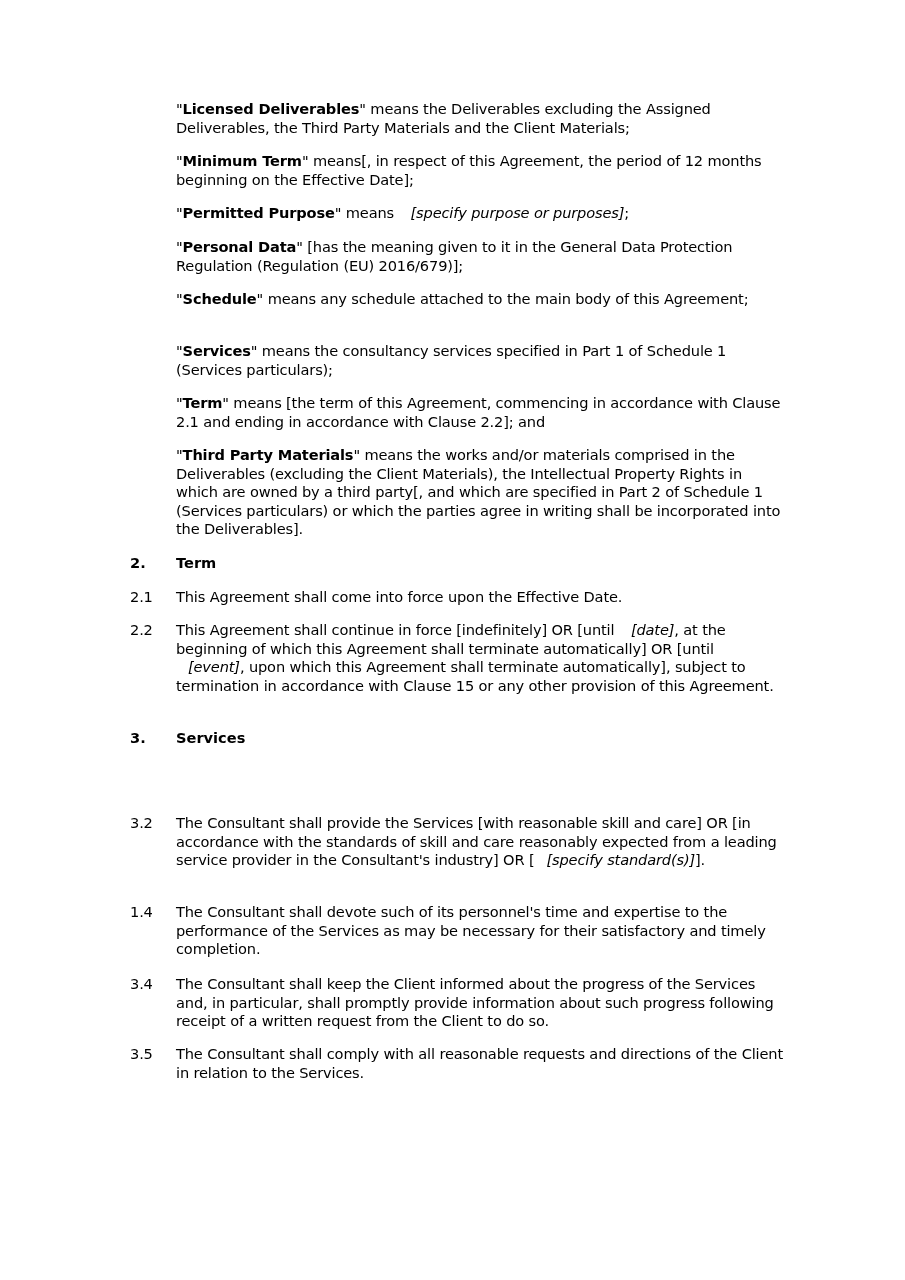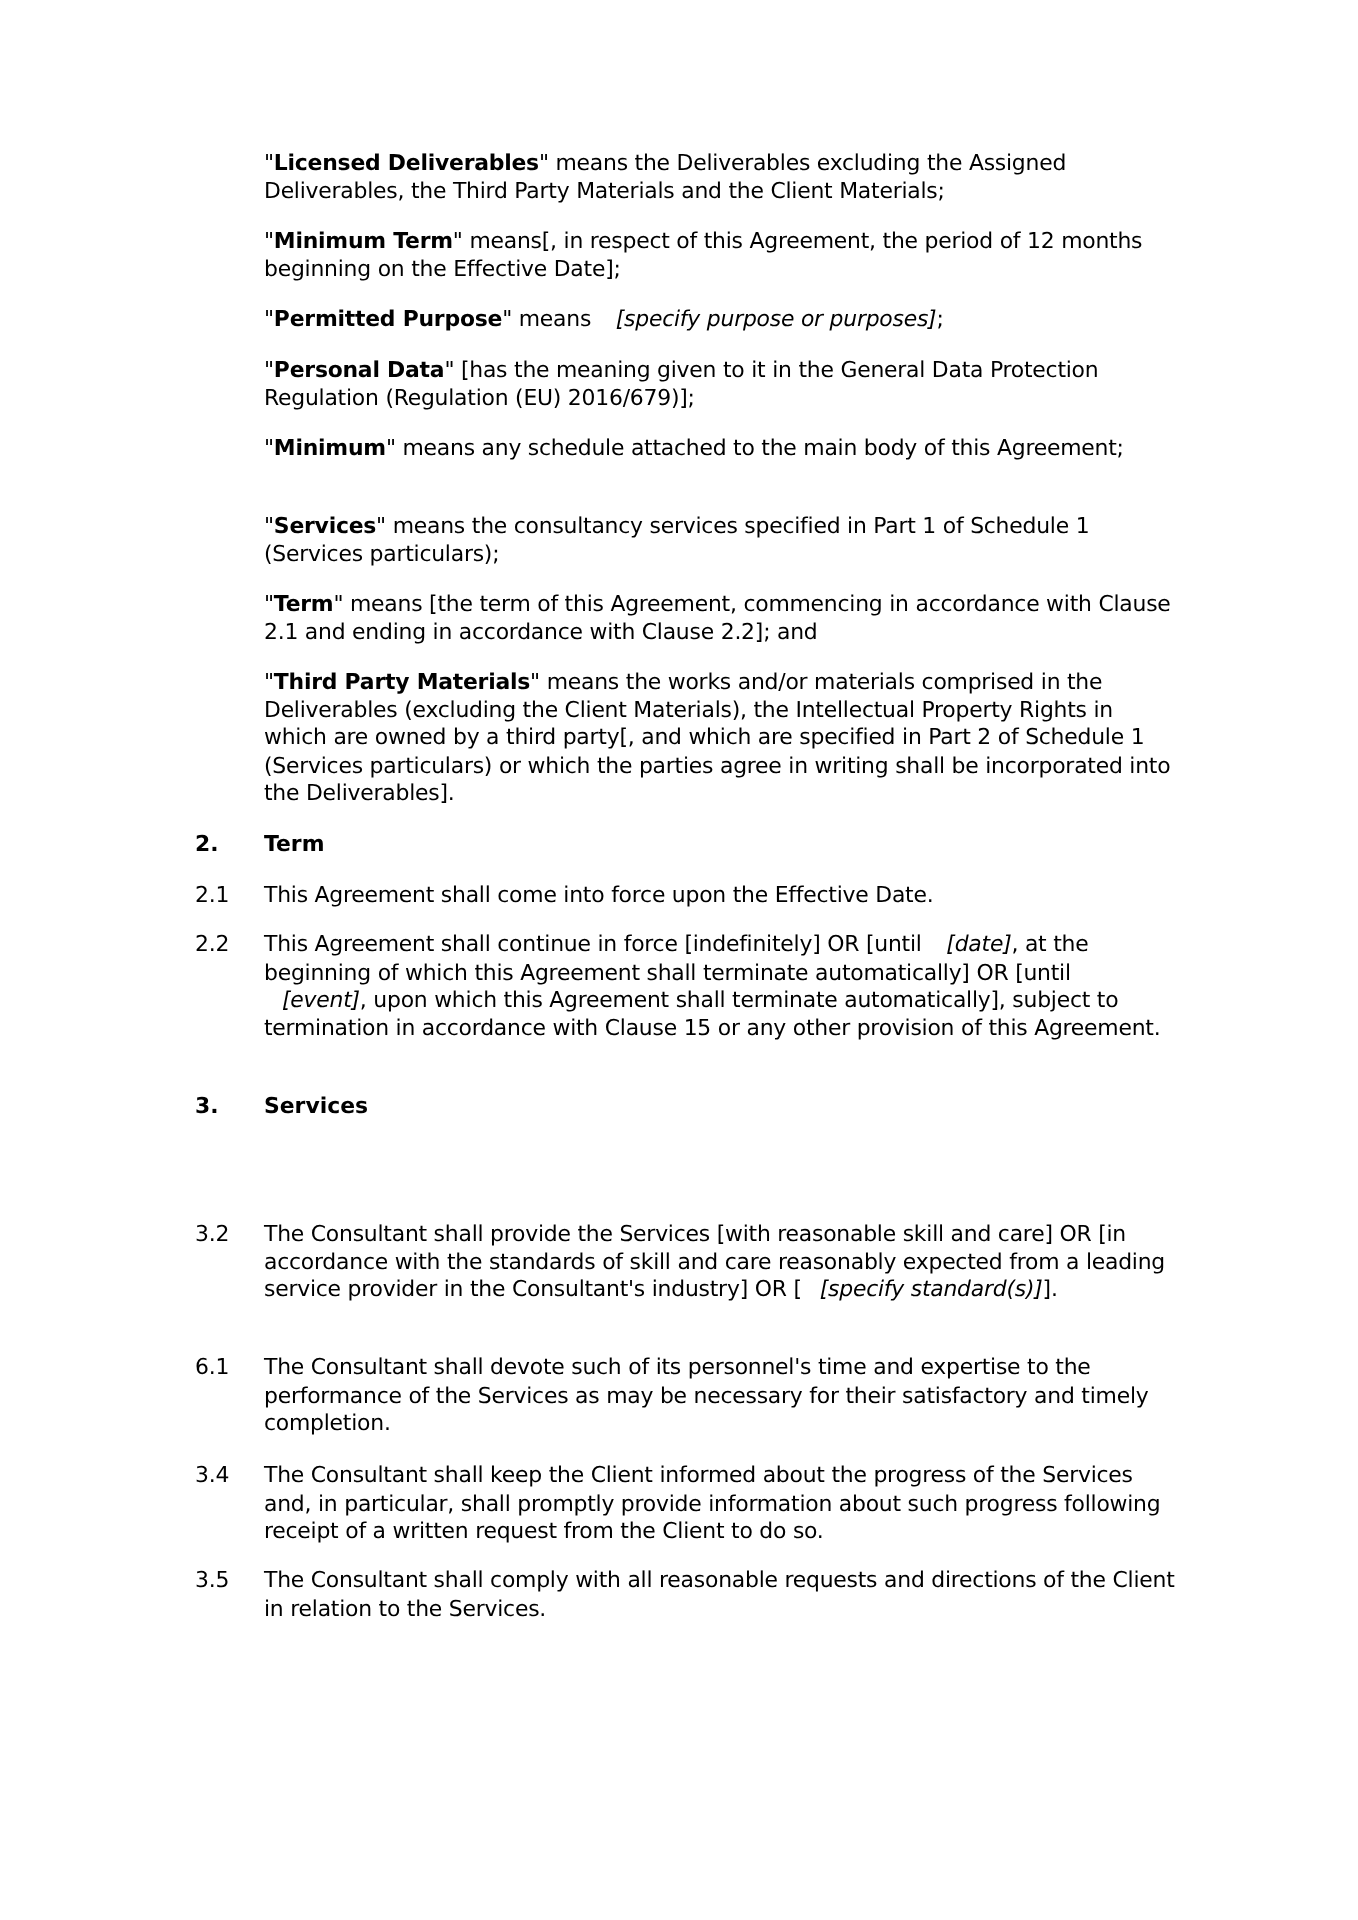--- a/index.html
+++ b/index.html
@@ -29,21 +29,21 @@
 </style>
 </head>
 <body>
 
 <div class="page">
 
   <p class="def" style="top:100px;margin:0"><span>"</span><b>Licensed Deliverables</b><span>" means the Deliverables excluding the Assigned Deliverables, the Third Party Materials and the Client Materials;</span></p>
   <p class="def" style="top:152px;margin:0"><span>"</span><b>Minimum Term</b><span>" means[, in respect of this Agreement, the period of 12 months beginning on the Effective Date];</span></p>
   <p class="def" style="top:204px;margin:0"><span>"</span><b>Permitted Purpose</b><span>" means </span><i>[specify purpose or purposes]</i><span>;</span></p>
   <p class="def" style="top:238px;margin:0"><span>"</span><b>Personal Data</b><span>" [has the meaning given to it in the General Data Protection Regulation (Regulation (EU) 2016/679)];</span></p>
-  <p class="def" style="top:290px;margin:0"><span>"</span><b>Minimum</b><span>" means any schedule attached to the main body of this Agreement;</span></p>
+  <p class="def" style="top:290px;margin:0"><span>"</span><b>Schedule</b><span>" means any schedule attached to the main body of this Agreement;</span></p>
   <p class="def" style="top:342px;margin:0"><span>"</span><b>Services</b><span>" means the consultancy services specified in Part 1 of Schedule 1 (Services particulars);</span></p>
   <p class="def" style="top:394px;margin:0"><span>"</span><b>Term</b><span>" means [the term of this Agreement, commencing in accordance with Clause 2.1 and ending in accordance with Clause 2.2]; and</span></p>
   <p class="def" style="top:446px;margin:0"><span>"</span><b>Third Party Materials</b><span>" means the works and/or materials comprised in the Deliverables (excluding the Client Materials), the Intellectual Property Rights in which are owned by a third party[, and which are specified in Part 2 of Schedule 1 (Services particulars) or which the parties agree in writing shall be incorporated into the Deliverables].</span></p>
 
   <div class="heading" style="top:554px">
     <span class="num">2.</span>
     <span class="title">Term</span>
   </div>
   <div class="clause" style="top:588px">
     <span class="num">2.1</span>
@@ -56,21 +56,21 @@
 
   <div class="heading" style="top:729px">
     <span class="num">3.</span>
     <span class="title">Services</span>
   </div>
   <div class="clause" style="top:814px">
     <span class="num">3.2</span>
     <span class="body"><span>The Consultant shall provide the Services [with reasonable skill and care] OR [in accordance with the standards of skill and care reasonably expected from a leading service provider in the Consultant's industry] OR [</span><i>[specify standard(s)]</i><span>].</span></span>
   </div>
   <div class="clause" style="top:903px">
-    <span class="num">6.1</span>
+    <span class="num">1.4</span>
     <span class="body"><span>The Consultant shall devote such of its personnel's time and expertise to the performance of the Services as may be necessary for their satisfactory and timely completion.</span></span>
   </div>
   <div class="clause" style="top:975px">
     <span class="num">3.4</span>
     <span class="body"><span>The Consultant shall keep the Client informed about the progress of the Services and, in particular, shall promptly provide information about such progress following receipt of a written request from the Client to do so.</span></span>
   </div>
   <div class="clause" style="top:1045px">
     <span class="num">3.5</span>
     <span class="body"><span>The Consultant shall comply with all reasonable requests and directions of the Client in relation to the Services.</span></span>
   </div>

